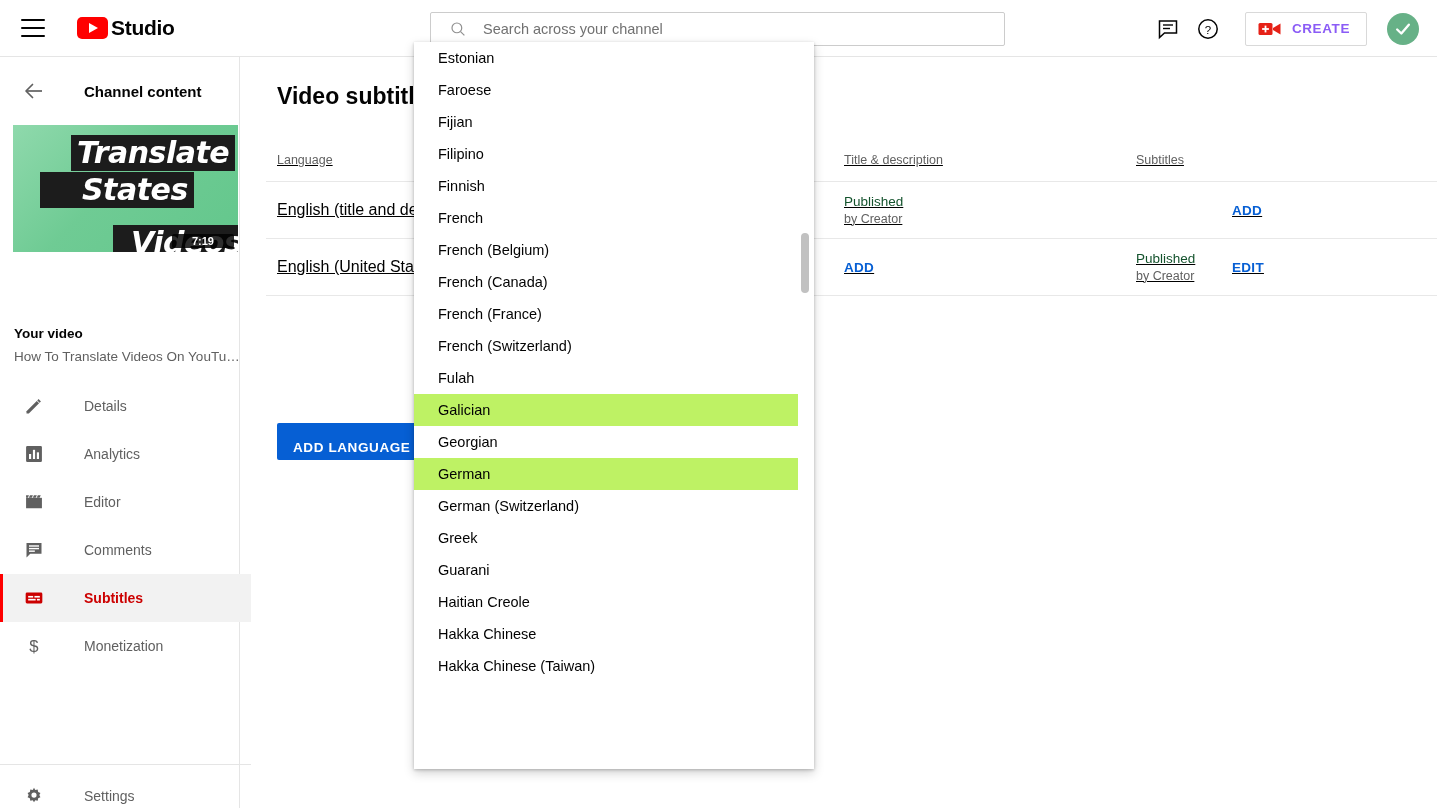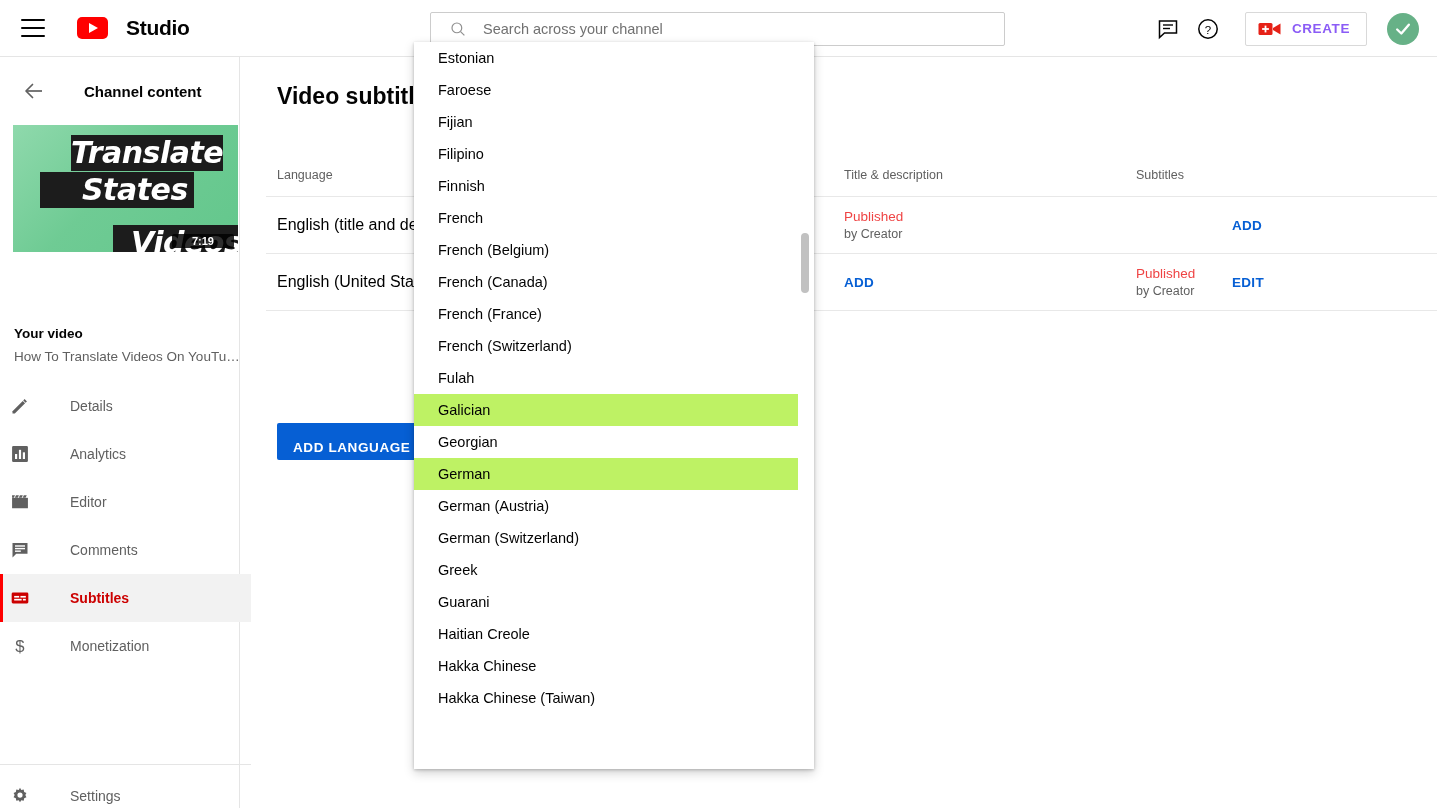--- a/index.html
+++ b/index.html
@@ -34,21 +34,21 @@
     border-radius: 5px; position: relative;
   }
   #yt-logo:after {
     content:""; position:absolute; left: 12px; top: 6px;
     border-left: 9px solid #fff;
     border-top: 5px solid transparent;
     border-bottom: 5px solid transparent;
   }
   #brand-text {
     font-size: 21px; font-weight: bold; color: #030303;
-    margin-left: 18px; letter-spacing: -0.3px;
+    margin-left: 3px; letter-spacing: -0.3px;
   }
 
   #searchbox {
     position: absolute; left: 430px; top: 12px;
     width: 575px; height: 34px;
     border: 1px solid #ccc; border-radius: 2px;
     display: flex; align-items: center;
     background: #fff;
   }
   #search-icon { margin-left: 18px; width: 18px; height: 18px; flex: none; }
@@ -104,21 +104,21 @@
     position: absolute; left: 13px; top: 68px;
     width: 225px; height: 127px;
     overflow: hidden;
     background: linear-gradient(135deg,#8fd9ac 0%,#6fcb94 45%,#63c78c 100%);
   }
   .tl { position: absolute; background: #1c1c1c; color: #fff;
         font-family: "DejaVu Sans", sans-serif;
         font-weight: bold; font-style: italic;
         letter-spacing: -0.5px; white-space: nowrap;
         line-height: 1; }
-  #tl1 { left: 58px; top: 10px; font-size: 30px; padding: 3px 0; }
+  #tl1 { left: 58px; top: 10px; font-size: 30px; padding: 3px 6px; }
   #tl2 { left: 27px; top: 47px; font-size: 30px; padding: 3px 6px 3px 42px; }
   #tl-logo {
     position: absolute; left: 33px; top: 53px;
     width: 34px; height: 24px; background: #f61c0d; border-radius: 5px;
   }
   #tl-logo:after {
     content:""; position:absolute; left: 13px; top: 6px;
     border-left: 10px solid #fff;
     border-top: 6px solid transparent; border-bottom: 6px solid transparent;
   }
@@ -134,50 +134,50 @@
   #yourvideo { position: absolute; left: 14px; top: 269px; font-size: 13.5px; font-weight: bold; color: #030303; }
   #videotitle {
     position: absolute; left: 14px; top: 292px; width: 228px;
     font-size: 13.5px; color: #606060;
     white-space: nowrap; overflow: hidden; text-overflow: ellipsis;
   }
 
   #nav { position: absolute; left: 0; top: 325px; width: 251px; }
   .nav-item {
     height: 48px; display: flex; align-items: center;
-    cursor: pointer; position: relative; padding-left: 8px;
+    cursor: pointer; position: relative; padding-left: 22px;
   }
   .nav-item .nav-ico { width: 24px; height: 24px; flex: none; display:flex; align-items:center; justify-content:center;}
   .nav-item .nav-lbl {
     margin-left: 38px; font-size: 14px; color: #606060;
     font-weight: normal;
   }
   .nav-item.active { background: #f2f2f2; }
   .nav-item.active:before {
     content:""; position:absolute; left:0; top:0; bottom:0; width: 3px; background:#ff0000;
   }
   .nav-item.active .nav-lbl { color: #c00; font-weight: bold; }
 
   #nav-bottom { position: absolute; left: 0; top: 707px; width: 251px; border-top: 1px solid #e5e5e5; padding-top: 7px; }
 
   
   #main { position: absolute; top: 57px; left: 252px; width: 1185px; height: 751px; background:#fff; }
   #page-title {
     position: absolute; left: 25px; top: 26px;
     font-size: 23px; font-weight: bold; color: #030303;
   }
-  #table { position: absolute; left: 14px; top: 97px; width: 1171px; }
+  #table { position: absolute; left: 14px; top: 82px; width: 1171px; text-decoration: underline; }
   .trow { display: flex; border-bottom: 1px solid #e8e8e8; position: relative; }
   #thead { height: 43px; align-items: center; }
   .th { font-size: 12.5px; color: #606060; }
   .trow.body { height: 57px; align-items: center; }
   .c-lang { width: 578px; padding-left: 11px; }
   .c-title { width: 292px; }
   .c-subs { width: 292px; display: flex; align-items: center; }
-  .cell-main { font-size: 13.5px; color: #ef4444; line-height: 18px; }
+  .cell-main { font-size: 13.5px; color: #14532d; line-height: 18px; }
   .cell-sub { font-size: 12.5px; color: #606060; line-height: 17px; }
   .lnk {
     font-size: 13.5px; font-weight: bold; color: #065fd4;
     letter-spacing: .3px; cursor: pointer;
   }
   .statwrap { width: 96px; }
 
   #add-language-btn {
     position: absolute; left: 25px; top: 366px;
     height: 37px; background: #065fd4; color: #fff;
@@ -427,21 +427,20 @@
       <div class="dd-item">Finnish</div>
       <div class="dd-item">French</div>
       <div class="dd-item">French (Belgium)</div>
       <div class="dd-item">French (Canada)</div>
       <div class="dd-item">French (France)</div>
       <div class="dd-item">French (Switzerland)</div>
       <div class="dd-item">Fulah</div>
       <div class="dd-item hl">Galician</div>
       <div class="dd-item">Georgian</div>
       <div class="dd-item hl">German</div>
-      <div class="dd-item">German (Austria)</div>
       <div class="dd-item">German (Switzerland)</div>
       <div class="dd-item">Greek</div>
       <div class="dd-item">Guarani</div>
       <div class="dd-item">Haitian Creole</div>
       <div class="dd-item">Hakka Chinese</div>
       <div class="dd-item">Hakka Chinese (Taiwan)</div>
     </div>
   <div id="dd-scrollbar">
     <div id="dd-thumb"></div>
   </div>

